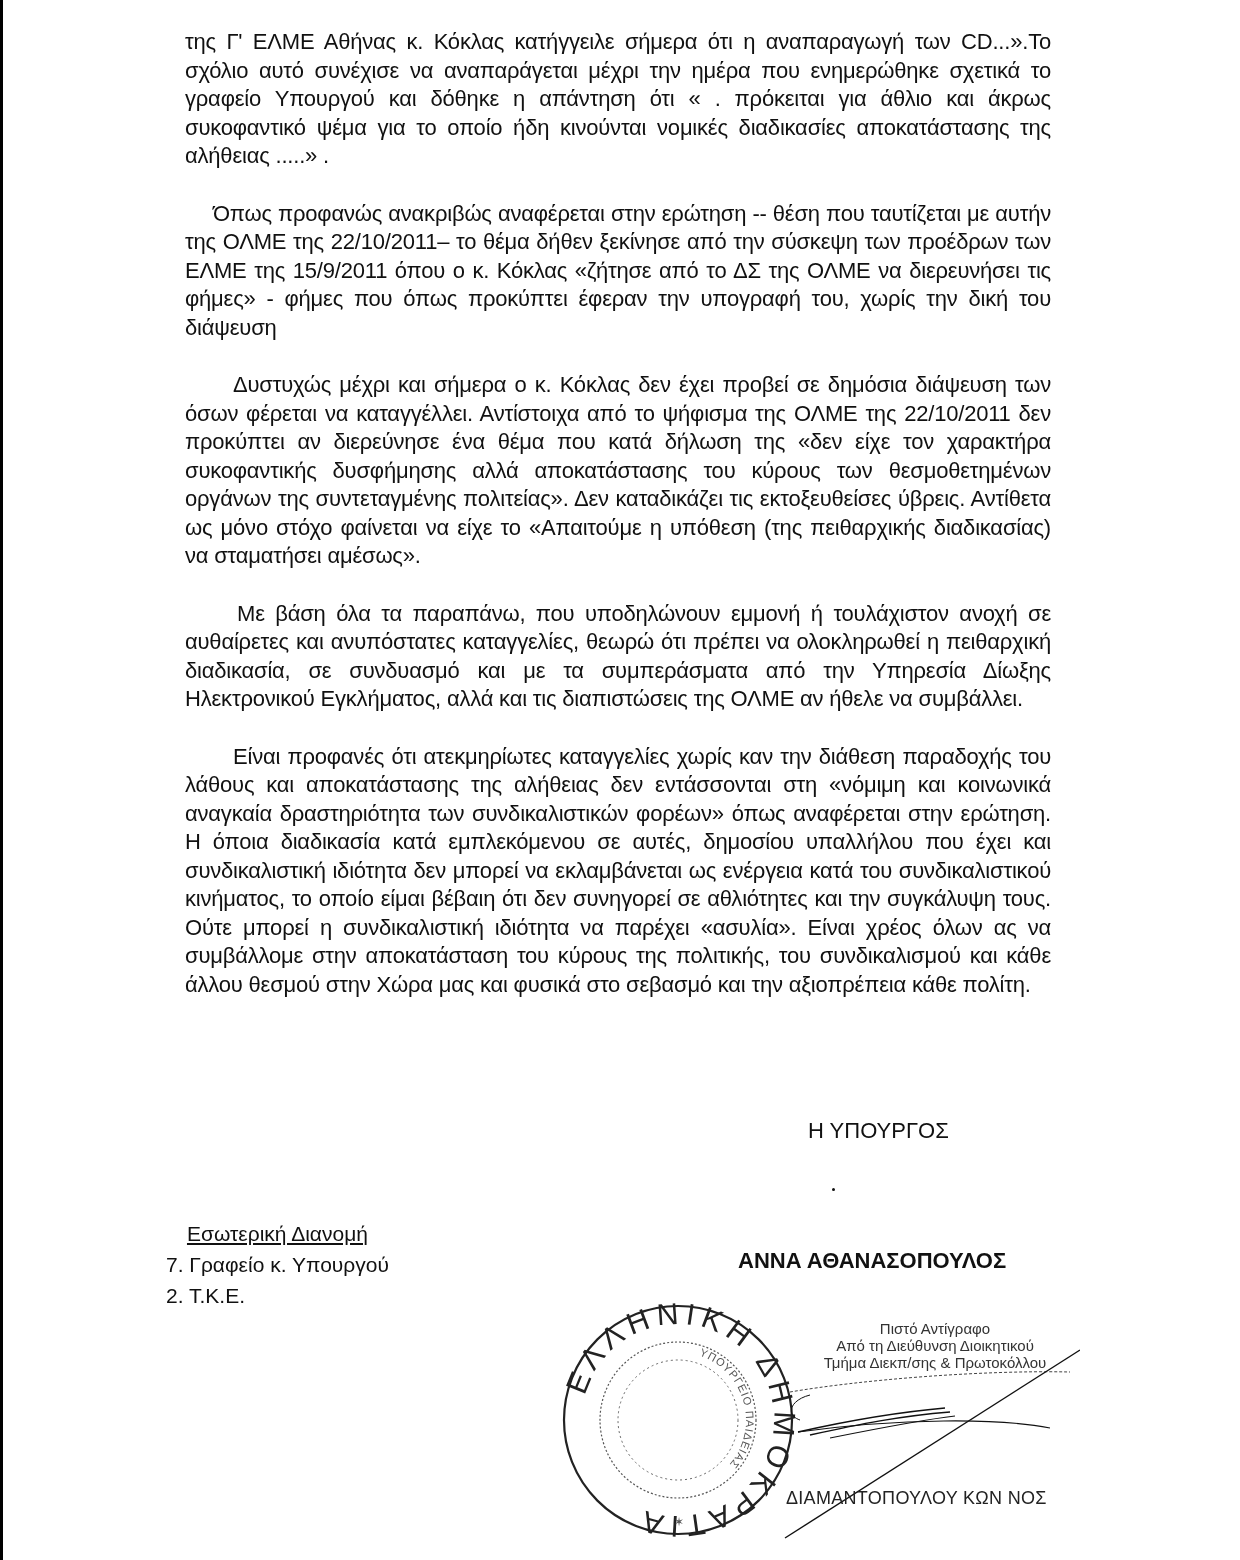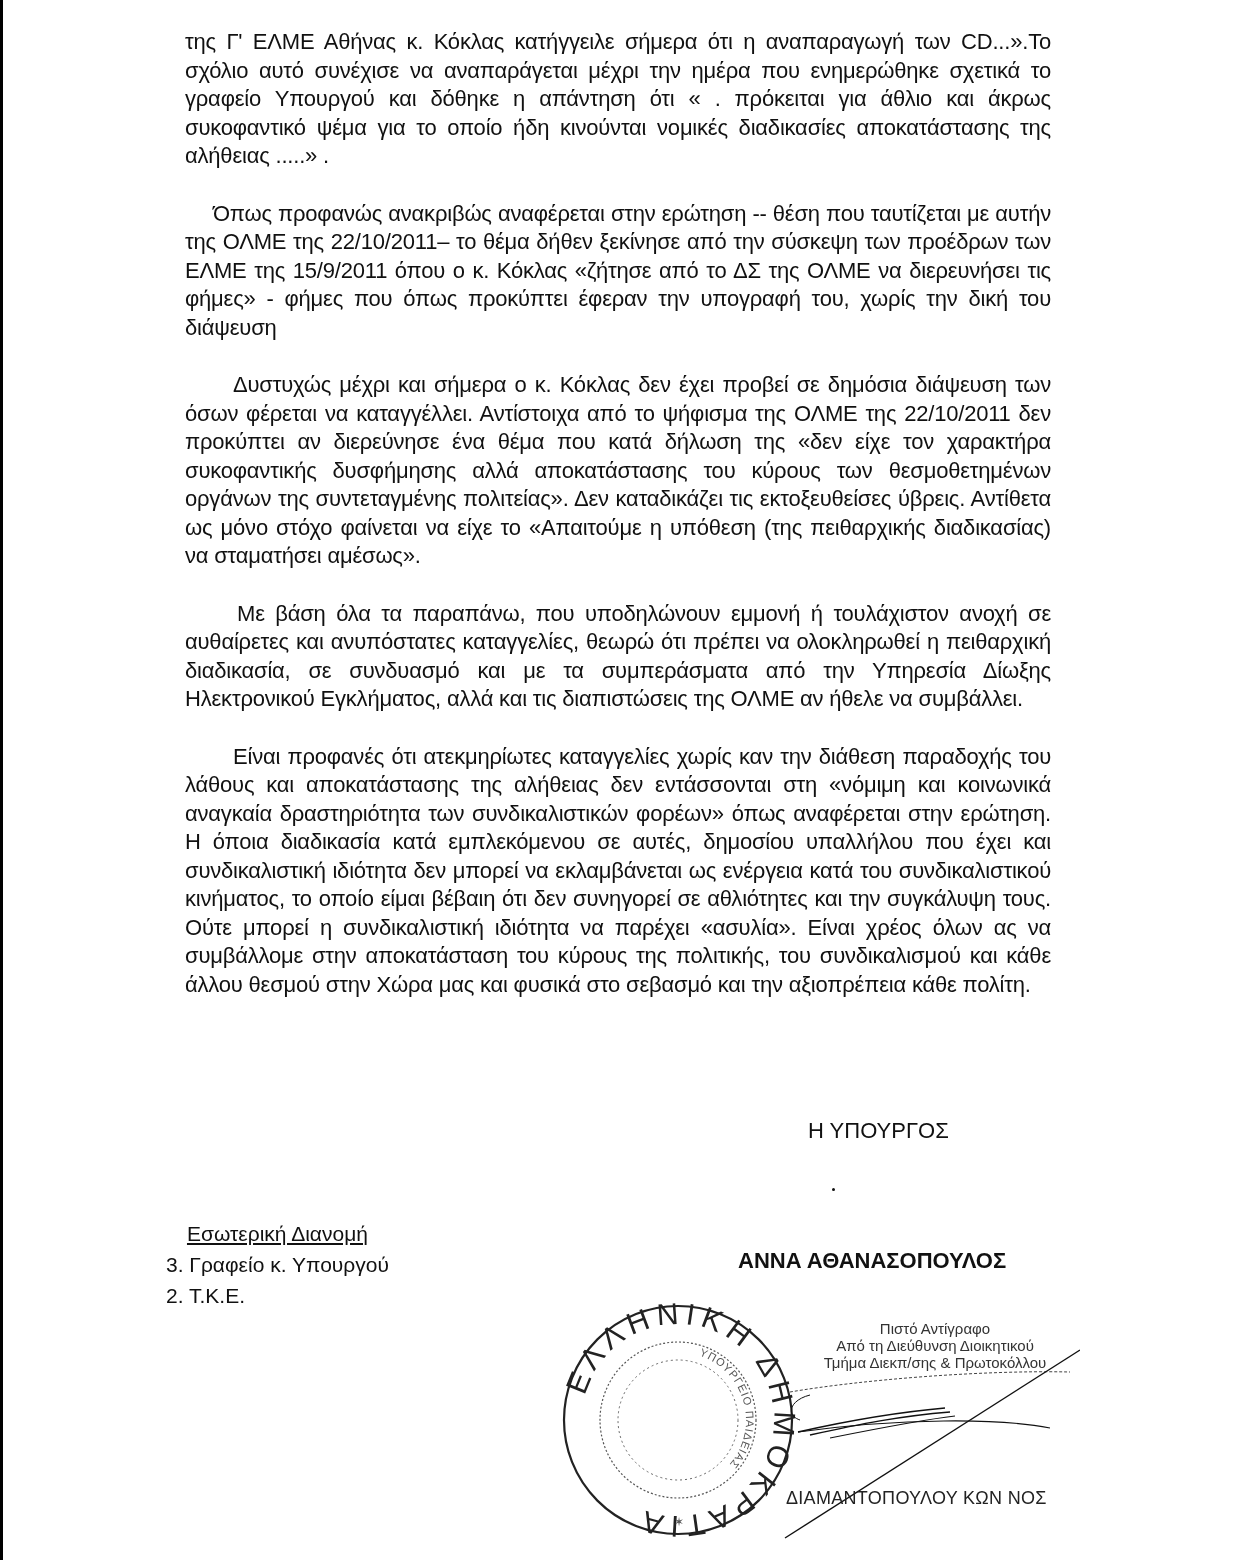--- a/index.html
+++ b/index.html
@@ -49,21 +49,21 @@
     <p class="para indent2">Δυστυχώς μέχρι και σήμερα ο κ. Κόκλας δεν έχει προβεί σε δημόσια διάψευση των όσων φέρεται να καταγγέλλει. Αντίστοιχα από το ψήφισμα της ΟΛΜΕ της 22/10/2011 δεν προκύπτει αν διερεύνησε ένα θέμα που κατά δήλωση της «δεν είχε τον χαρακτήρα συκοφαντικής δυσφήμησης αλλά αποκατάστασης του κύρους των θεσμοθετημένων οργάνων της συντεταγμένης πολιτείας». Δεν καταδικάζει τις εκτοξευθείσες ύβρεις. Αντίθετα ως μόνο στόχο φαίνεται να είχε το «Απαιτούμε η υπόθεση (της πειθαρχικής διαδικασίας) να σταματήσει αμέσως».</p>
     <p class="para indent3">Με βάση όλα τα παραπάνω, που υποδηλώνουν εμμονή ή τουλάχιστον ανοχή σε αυθαίρετες και ανυπόστατες καταγγελίες, θεωρώ ότι πρέπει να ολοκληρωθεί η πειθαρχική διαδικασία, σε συνδυασμό και με τα συμπεράσματα από την Υπηρεσία Δίωξης Ηλεκτρονικού Εγκλήματος, αλλά και τις διαπιστώσεις της ΟΛΜΕ αν ήθελε να συμβάλλει.</p>
     <p class="para indent2">Είναι προφανές ότι ατεκμηρίωτες καταγγελίες χωρίς καν την διάθεση παραδοχής του λάθους και αποκατάστασης της αλήθειας δεν εντάσσονται στη «νόμιμη και κοινωνικά αναγκαία δραστηριότητα των συνδικαλιστικών φορέων» όπως αναφέρεται στην ερώτηση. Η όποια διαδικασία κατά εμπλεκόμενου σε αυτές, δημοσίου υπαλλήλου που έχει και συνδικαλιστική ιδιότητα δεν μπορεί να εκλαμβάνεται ως ενέργεια κατά του συνδικαλιστικού κινήματος, το οποίο είμαι βέβαιη ότι δεν συνηγορεί σε αθλιότητες και την συγκάλυψη τους. Ούτε μπορεί η συνδικαλιστική ιδιότητα να παρέχει «ασυλία». Είναι χρέος όλων ας να συμβάλλομε στην αποκατάσταση του κύρους της πολιτικής, του συνδικαλισμού και κάθε άλλου θεσμού στην Χώρα μας και φυσικά στο σεβασμό και την αξιοπρέπεια κάθε πολίτη.</p>
   </div>
 
   <div class="minister-title">Η ΥΠΟΥΡΓΟΣ</div>
   <div class="dot"></div>
 
   <div class="distribution">
     <div class="dist-title">Εσωτερική Διανομή</div>
-    <div>3. Γραφείο κ. Υπουργού</div>
+    <div>7. Γραφείο κ. Υπουργού</div>
     <div>2. Τ.Κ.Ε.</div>
   </div>
 
   <div class="minister-name">ΑΝΝΑ ΑΘΑΝΑΣΟΠΟΥΛΟΣ</div>
 
   <svg class="stamp" viewBox="0 0 520 260" width="520" height="260">
     <defs>
       <path id="outerArc" d="M 118 120 m -96 0 a 96 96 0 1 1 192 0 a 96 96 0 1 1 -192 0"></path>
       <path id="innerArc" d="M 118 120 m -68 0 a 68 68 0 1 1 136 0 a 68 68 0 1 1 -136 0"></path>
     </defs>

